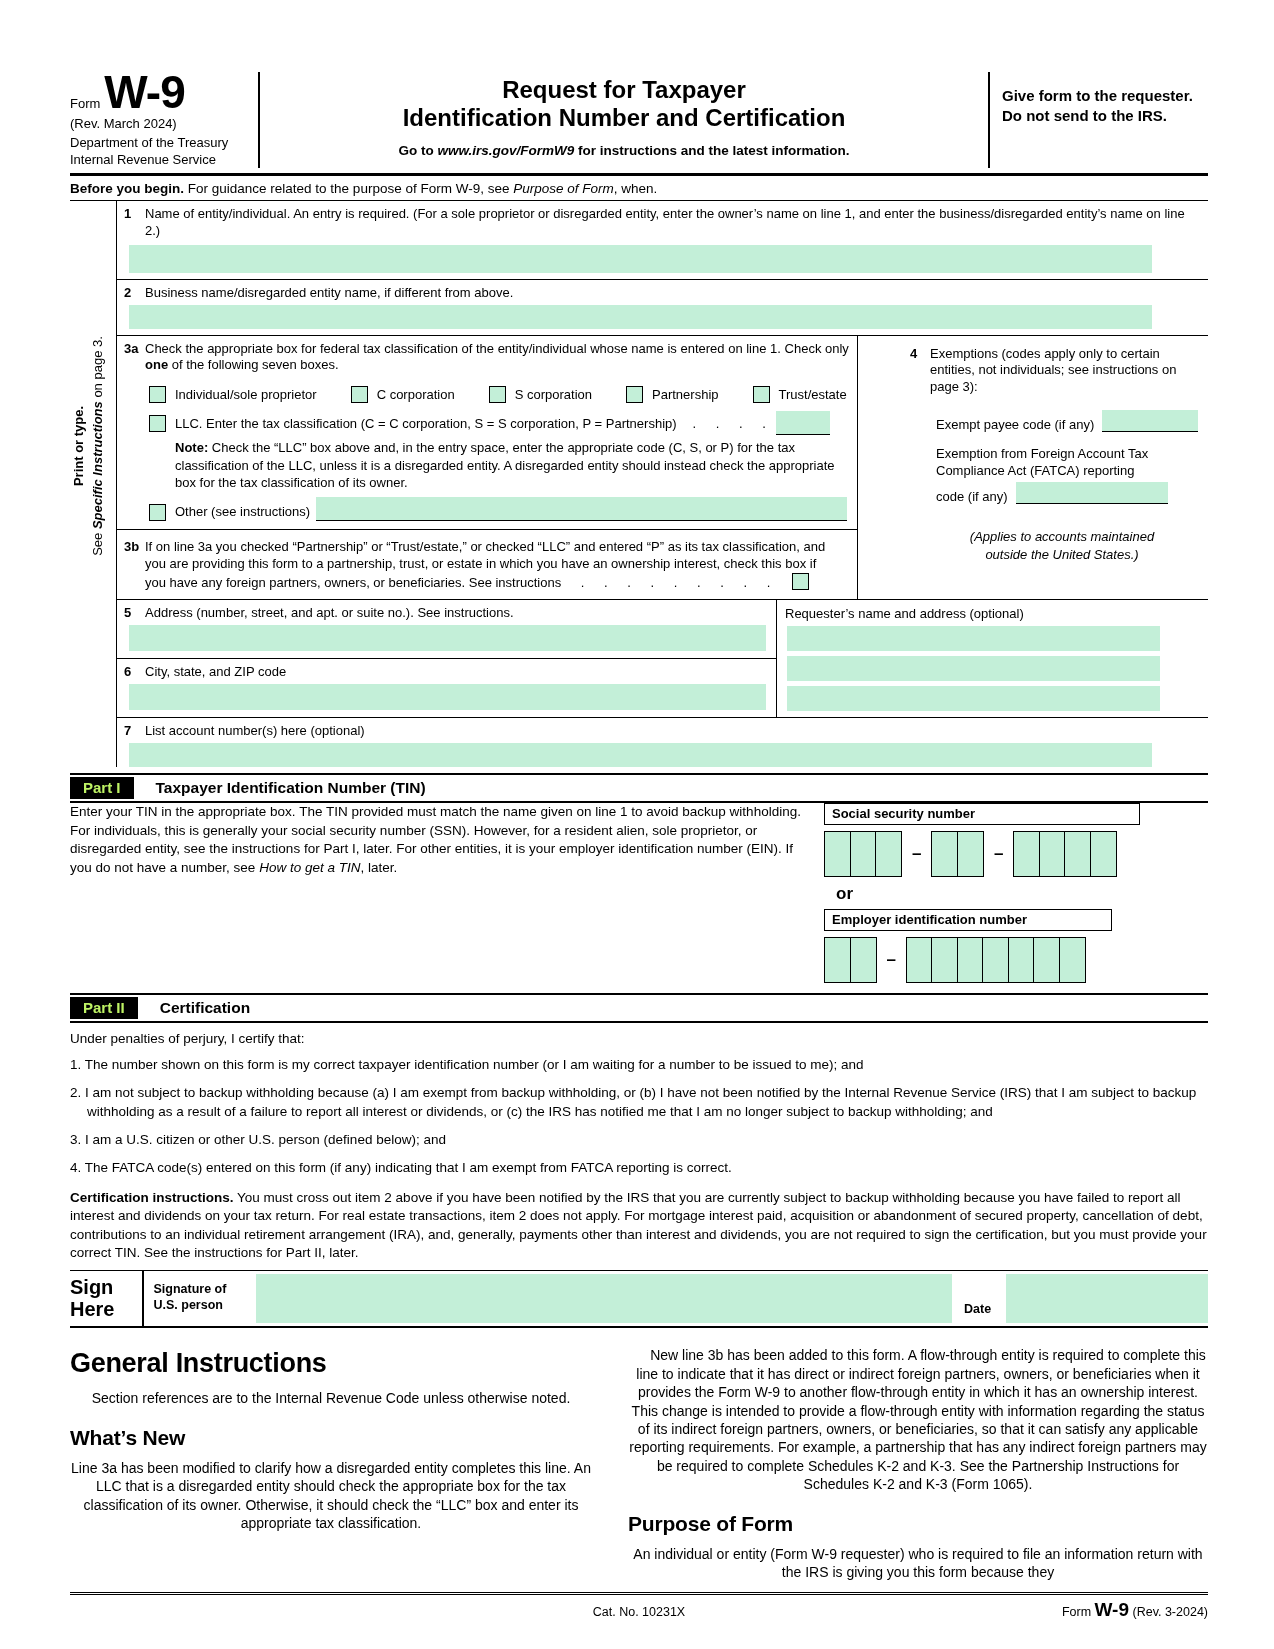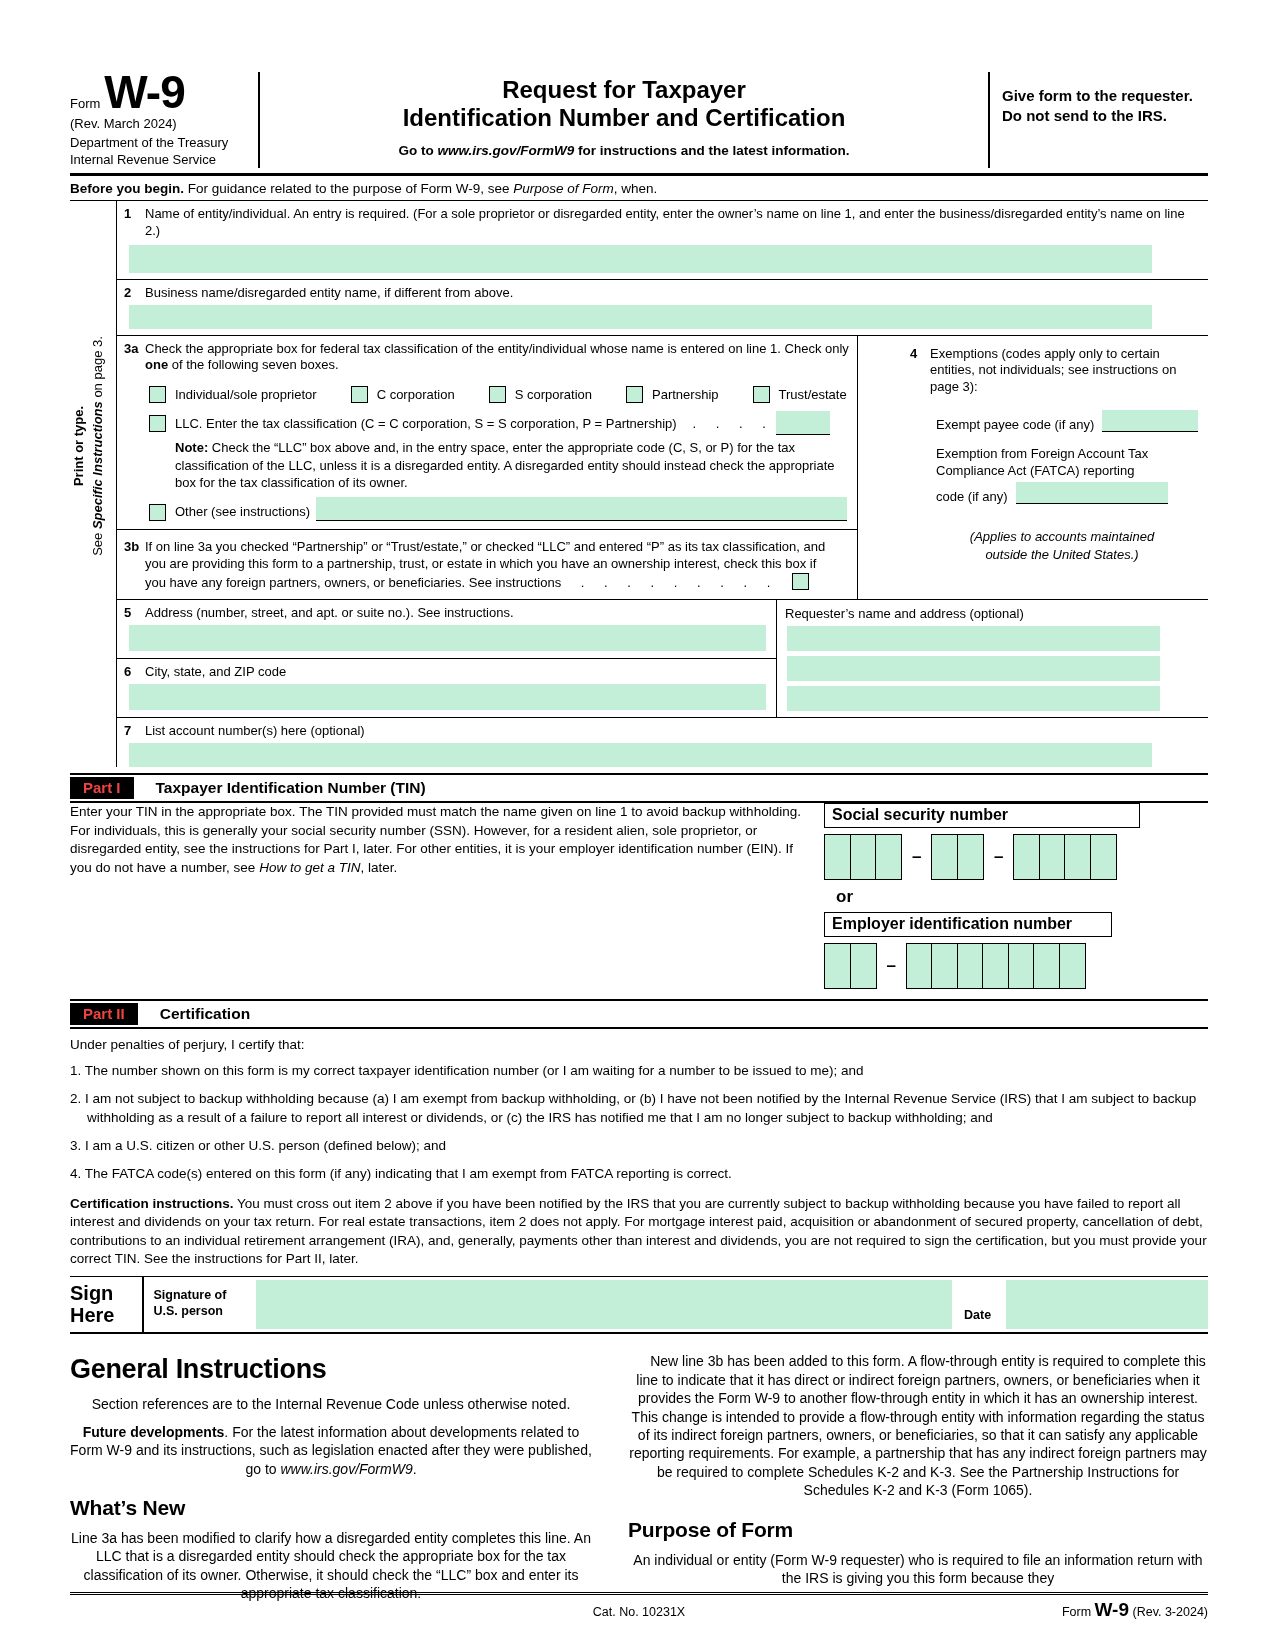--- a/index.html
+++ b/index.html
@@ -73,29 +73,29 @@
 
   .row-56 { display:flex; border-top:1.5px solid var(--ink); }
   .c56-left { width:660px; border-right:1.5px solid var(--ink); }
   .g-56 { height:26px; margin:3px 10px 7px 12px; }
   .c-req { flex:1; padding:4px 0 4px 8px; }
   .req-lbl { font-size:13px; padding-top:2px; }
   .req-box { height:25px; background:var(--green); margin:5px 48px 0 2px; }
 
   
   .part-bar { display:flex; align-items:center; border-top:2px solid var(--ink); border-bottom:2px solid var(--ink); padding:2px 0; margin-left:-0px; }
-  .part-tag { background:var(--ink); color:#ef4444; font-weight:bold; font-size:15px; padding:2px 13px 3px; }
+  .part-tag { background:var(--ink); color:#bef264; font-weight:bold; font-size:15px; padding:2px 13px 3px; }
   .part-title { font-weight:bold; font-size:15.5px; padding-left:22px; }
 
   
   .p1-wrap { display:flex; padding-top:0; }
   .p1-left { flex:1; font-size:13.5px; line-height:1.38; padding-right:16px; }
   .p1-left p + p { margin-top:16px; }
   .p1-right { width:384px; }
-  .tin-label { border:1.5px solid var(--ink); font-weight:bold; font-size:16px; padding:2px 7px 3px; }
+  .tin-label { border:1.5px solid var(--ink); font-weight:bold; font-size:13px; padding:2px 7px 3px; }
   .ssn-label { width:316px; }
   .ein-label { width:288px; margin-top:2px; }
   .cellrow { display:flex; align-items:center; margin-top:6px; }
   .cell { width:27px; height:46px; background:var(--green); border:1.5px solid var(--ink); margin-left:-1.5px; }
   .cgroup { display:flex; margin-left:1.5px; }
   .dash { font-weight:bold; font-size:17px; padding:0 10px; }
   .or { font-weight:bold; font-size:17px; margin:7px 12px 5px; }
 
   
   .p2-intro { font-size:13.5px; margin:8px 0 2px; }
@@ -373,23 +373,20 @@
     </div>
     <div class="sig-green"></div>
     <div class="date-lbl">Date</div>
     <div class="date-green"></div>
   </div>
 
   <div class="instr">
     <div class="col-l">
       <div class="h-gi">General Instructions</div>
       <div class="ip">Section references are to the Internal Revenue Code unless otherwise noted.</div>
-      <div class="ip">
-        <span class="b">Future developments</span><span>. For the latest information about developments related to Form W-9 and its instructions, such as legislation enacted after they were published, go to </span><span class="i">www.irs.gov/FormW9</span><span>.</span>
-      </div>
       <div class="h-sec">What’s New</div>
       <div class="ip">Line 3a has been modified to clarify how a disregarded entity completes this line. An LLC that is a disregarded entity should check the appropriate box for the tax classification of its owner. Otherwise, it should check the “LLC” box and enter its appropriate tax classification.</div>
     </div>
     <div class="col-r">
       <div class="ip indent1" style="margin-top:2px">New line 3b has been added to this form. A flow-through entity is required to complete this line to indicate that it has direct or indirect foreign partners, owners, or beneficiaries when it provides the Form W-9 to another flow-through entity in which it has an ownership interest. This change is intended to provide a flow-through entity with information regarding the status of its indirect foreign partners, owners, or beneficiaries, so that it can satisfy any applicable reporting requirements. For example, a partnership that has any indirect foreign partners may be required to complete Schedules K-2 and K-3. See the Partnership Instructions for Schedules K-2 and K-3 (Form 1065).</div>
       <div class="h-sec">Purpose of Form</div>
       <div class="ip">An individual or entity (Form W-9 requester) who is required to file an information return with the IRS is giving you this form because they</div>
     </div>
   </div>
 

